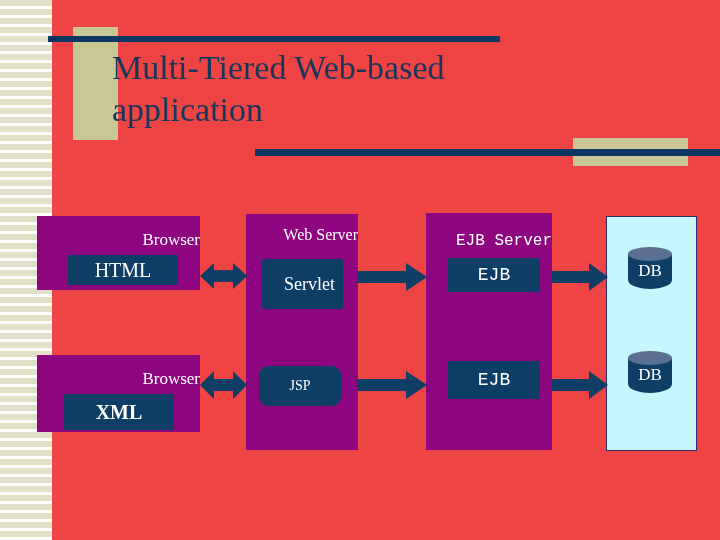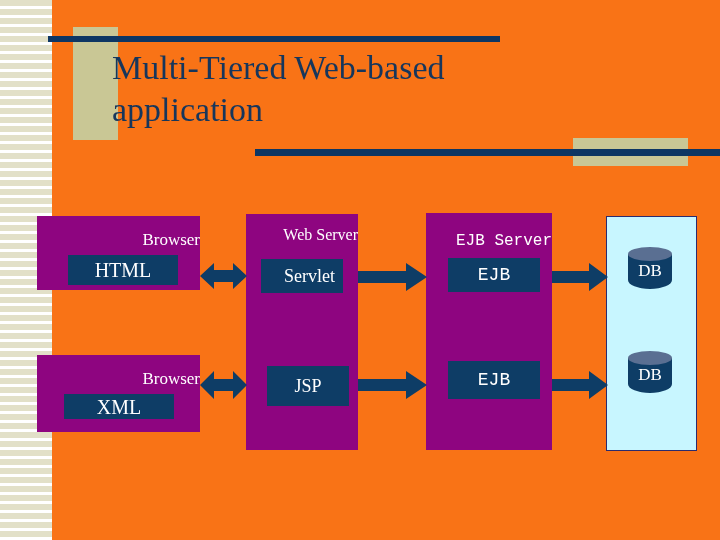--- a/index.html
+++ b/index.html
@@ -5,21 +5,21 @@
   html, body {
     margin: 0;
     padding: 0;
     background: #ffffff;
   }
   #slide {
     position: relative;
     width: 720px;
     height: 540px;
     overflow: hidden;
-    background: #f97316;
+    background: #ef4444;
     font-family: "Liberation Serif", "DejaVu Serif", serif;
   }
 
   
   #stripes {
     position: absolute;
     left: 0;
     top: 0;
     width: 52px;
     height: 540px;
@@ -180,27 +180,27 @@
 
   <div id="diagram">
 
     <div class="tier" style="left:37px; top:216px; width:163px; height:74px;">
       <div class="tier-label">Browser</div>
       <div class="chip" style="left:31px; top:39px; width:110px; height:30px;">HTML</div>
     </div>
 
     <div class="tier" style="left:37px; top:355px; width:163px; height:77px;">
       <div class="tier-label">Browser</div>
-      <div class="chip" style="left:27px; top:39px; width:110px; height:25px;">XML</div>
+      <div class="chip" style="left:27px; top:39px; width:110px; height:36px;font-weight:bold;">XML</div>
     </div>
 
     <div class="tier" style="left:246px; top:214px; width:112px; height:236px;">
       <div class="tier-label" style="top:11px; font-size:16px;">Web Server</div>
-      <div class="chip" style="left:15px; top:45px; width:82px; height:34px; font-size:18px;padding-left:15px;">Servlet</div>
-      <div class="chip" style="left:21px; top:152px; width:82px; height:40px; font-size:18px;">JSP</div>
+      <div class="chip" style="left:15px; top:45px; width:82px; height:50px; font-size:18px;padding-left:15px;">Servlet</div>
+      <div class="chip" style="left:13px; top:152px; width:82px; height:40px; font-size:14px;border-radius:9px;">JSP</div>
     </div>
 
     <div class="tier" style="left:426px; top:213px; width:126px; height:237px;font-family:Liberation Mono, monospace;">
       <div class="tier-label" style="top:18px; font-size:16px;">EJB Server</div>
       <div class="chip" style="left:22px; top:45px; width:92px; height:34px; font-size:18px;">EJB</div>
       <div class="chip" style="left:22px; top:148px; width:92px; height:38px; font-size:18px;">EJB</div>
     </div>
 
     <div id="db-panel">
       <div class="db-cyl" style="left:21px; top:30px;">

